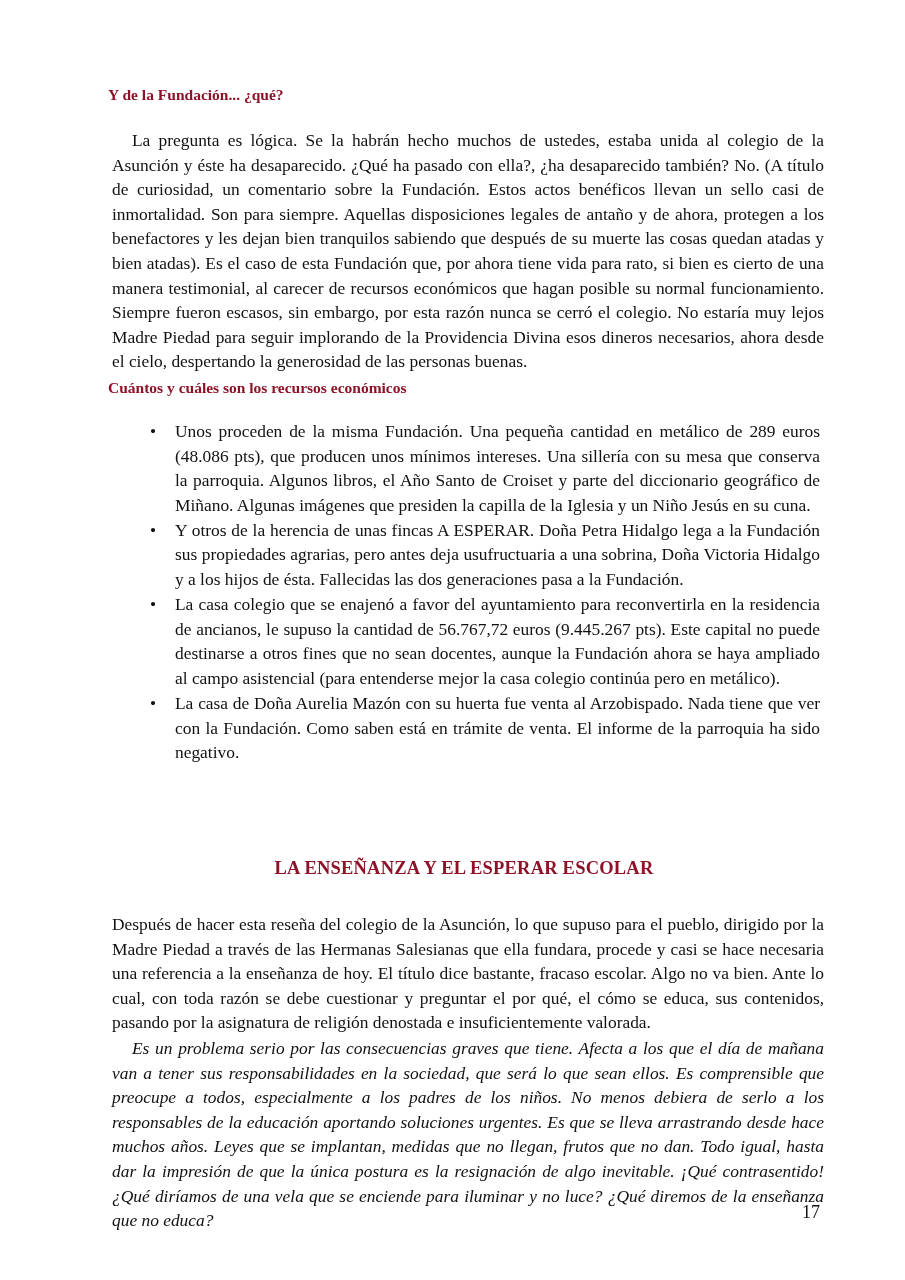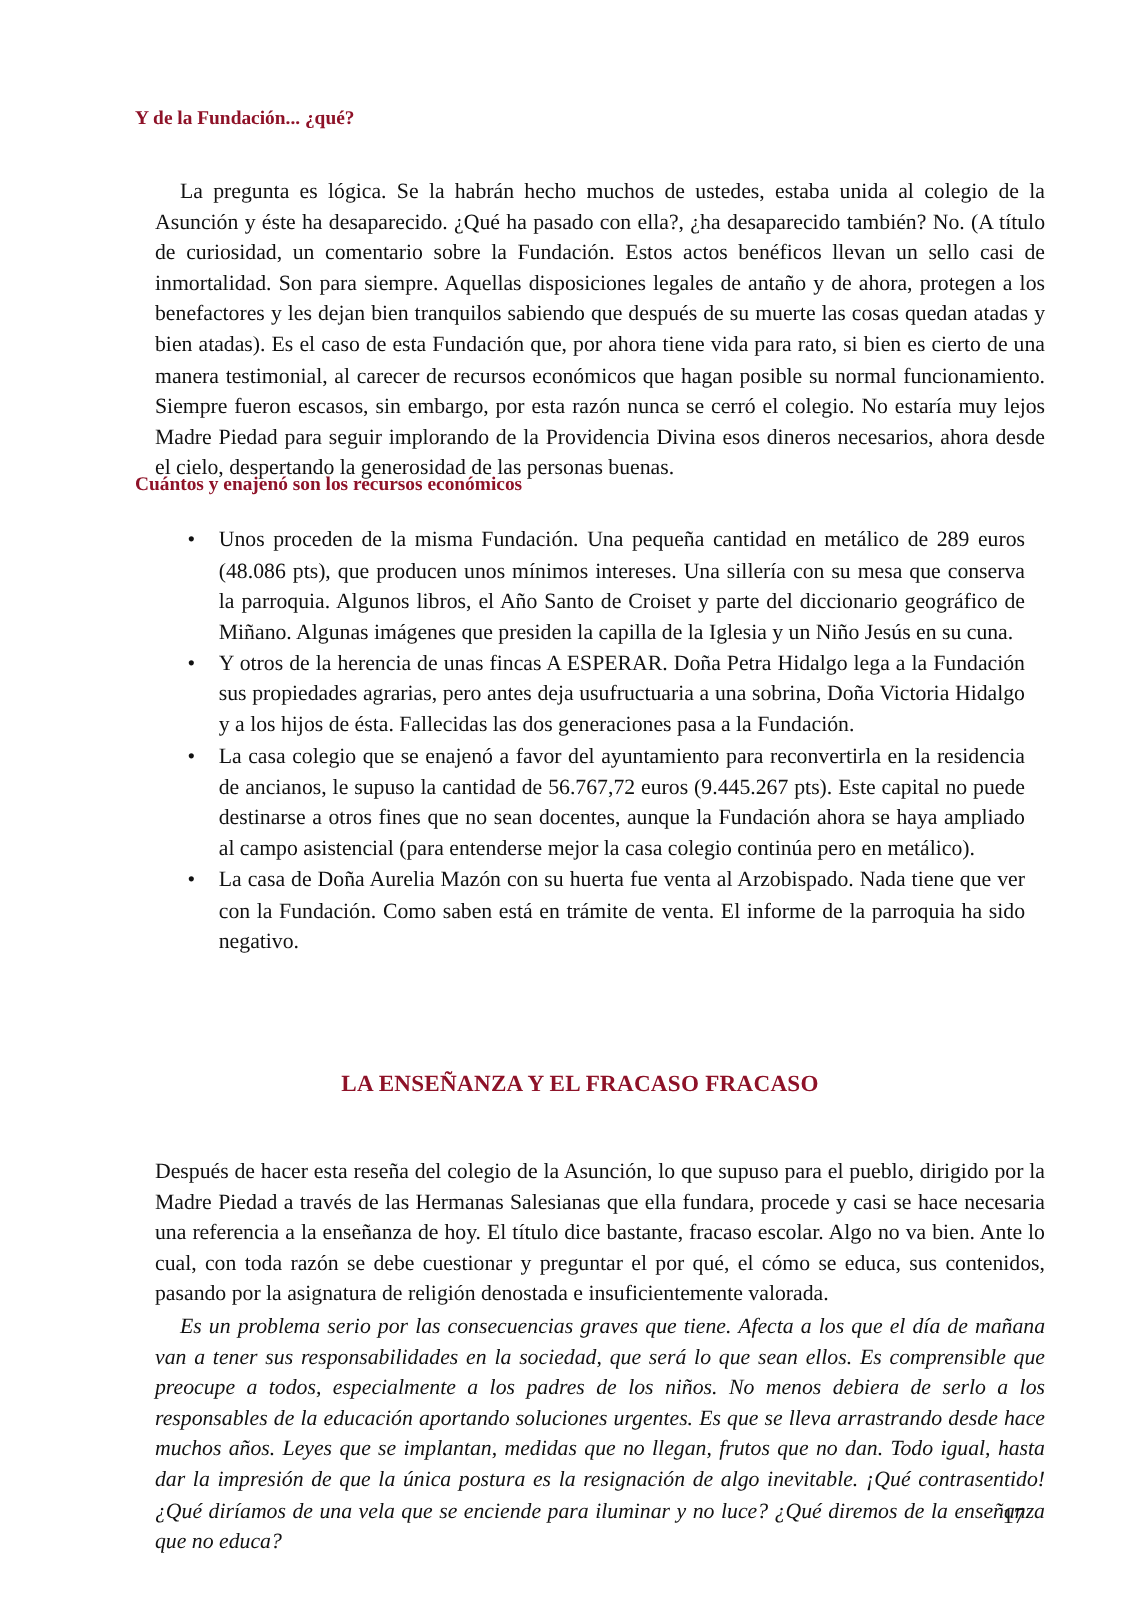--- a/index.html
+++ b/index.html
@@ -45,21 +45,21 @@
 
   
   .para {
     position: absolute;
     left: 108px;
     width: 712px;
     font-size: 17.4px;
     line-height: 24.6px;
     text-align: justify;
     text-justify: inter-word;
-    margin: 16px;
+    margin: 4px;
     hyphens: none;
   }
   .para.indent { text-indent: 20px; }
 
   #para-1 { top: 124px; }
   #para-2 { top: 908px; }
   #para-3 { top: 1032px; font-style: italic; }
 
   
   .bullet-list {
@@ -100,42 +100,42 @@
 </style>
 </head>
 <body>
 
 <div class="page">
 
   <h2 class="sub-heading" id="heading-fundacion">Y de la Fundación... ¿qué?</h2>
 
   <p class="para indent" id="para-1">La pregunta es lógica. Se la habrán hecho muchos de ustedes, estaba unida al colegio de la Asunción y éste ha desaparecido. ¿Qué ha pasado con ella?, ¿ha desaparecido también? No. (A título de curiosidad, un comentario sobre la Fundación. Estos actos benéficos llevan un sello casi de inmortalidad. Son para siempre. Aquellas disposiciones legales de antaño y de ahora, protegen a los benefactores y les dejan bien tranquilos sabiendo que después de su muerte las cosas quedan atadas y bien atadas). Es el caso de esta Fundación que, por ahora tiene vida para rato, si bien es cierto de una manera testimonial, al carecer de recursos económicos que hagan posible su normal funcionamiento. Siempre fueron escasos, sin embargo, por esta razón nunca se cerró el colegio. No estaría muy lejos Madre Piedad para seguir implorando de la Providencia Divina esos dineros necesarios, ahora desde el cielo, despertando la generosidad de las personas buenas.</p>
 
-  <h2 class="sub-heading" id="heading-recursos">Cuántos y enajenó son los recursos económicos</h2>
+  <h2 class="sub-heading" id="heading-recursos">Cuántos y cuáles son los recursos económicos</h2>
 
   <ul class="bullet-list">
     <li class="bullet-item">
       <span class="bullet-marker">•</span>
       <span>Unos proceden de la misma Fundación. Una pequeña cantidad en metálico de 289 euros (48.086 pts), que producen unos mínimos intereses. Una sillería con su mesa que conserva la parroquia. Algunos libros, el Año Santo de Croiset y parte del diccionario geográfico de Miñano. Algunas imágenes que presiden la capilla de la Iglesia y un Niño Jesús en su cuna.</span>
     </li>
     <li class="bullet-item">
       <span class="bullet-marker">•</span>
       <span>Y otros de la herencia de unas fincas A ESPERAR. Doña Petra Hidalgo lega a la Fundación sus propiedades agrarias, pero antes deja usufructuaria a una sobrina, Doña Victoria Hidalgo y a los hijos de  ésta. Fallecidas las dos generaciones pasa a la Fundación.</span>
     </li>
     <li class="bullet-item">
       <span class="bullet-marker">•</span>
       <span>La casa colegio que se enajenó a favor del ayuntamiento para reconvertirla en la residencia de ancianos, le supuso la cantidad de 56.767,72 euros (9.445.267 pts). Este capital no puede destinarse a otros fines que no sean docentes, aunque la Fundación ahora se haya ampliado al campo asistencial (para entenderse mejor la casa colegio continúa pero en metálico).</span>
     </li>
     <li class="bullet-item">
       <span class="bullet-marker">•</span>
       <span>La casa de Doña Aurelia Mazón con su huerta fue venta al Arzobispado. Nada tiene que ver con la Fundación. Como saben está en trámite de venta. El informe de la parroquia ha sido negativo.</span>
     </li>
   </ul>
 
-  <h1 class="center-title">LA ENSEÑANZA Y EL FRACASO FRACASO</h1>
+  <h1 class="center-title">LA ENSEÑANZA Y EL ESPERAR ESCOLAR</h1>
 
   <p class="para" id="para-2">Después de hacer esta reseña del colegio de la Asunción, lo que supuso para el pueblo, dirigido por la Madre Piedad a través de las Hermanas Salesianas que ella fundara, procede y casi se hace necesaria una referencia a la enseñanza de hoy. El título dice bastante, fracaso escolar. Algo no va bien. Ante lo cual, con toda razón se debe cuestionar y preguntar el por qué, el cómo se educa, sus contenidos, pasando por la asignatura de religión denostada e insuficientemente valorada.</p>
 
   <p class="para indent" id="para-3">Es un problema serio por las consecuencias graves que tiene. Afecta a los que el día de mañana van a tener sus responsabilidades en la sociedad, que será lo que sean ellos. Es comprensible que preocupe a todos, especialmente a los padres de los niños. No menos debiera de serlo a los responsables de la educación aportando soluciones urgentes. Es que se lleva arrastrando desde hace muchos años. Leyes que se implantan, medidas que no llegan, frutos que no dan. Todo igual, hasta dar la impresión de que la única postura es la resignación de algo inevitable. ¡Qué contrasentido! ¿Qué diríamos de una vela que se enciende para iluminar y no luce? ¿Qué diremos de la enseñanza que no educa?</p>
 
   <div class="page-number">17</div>
 
 </div>
 
 </body></html>

